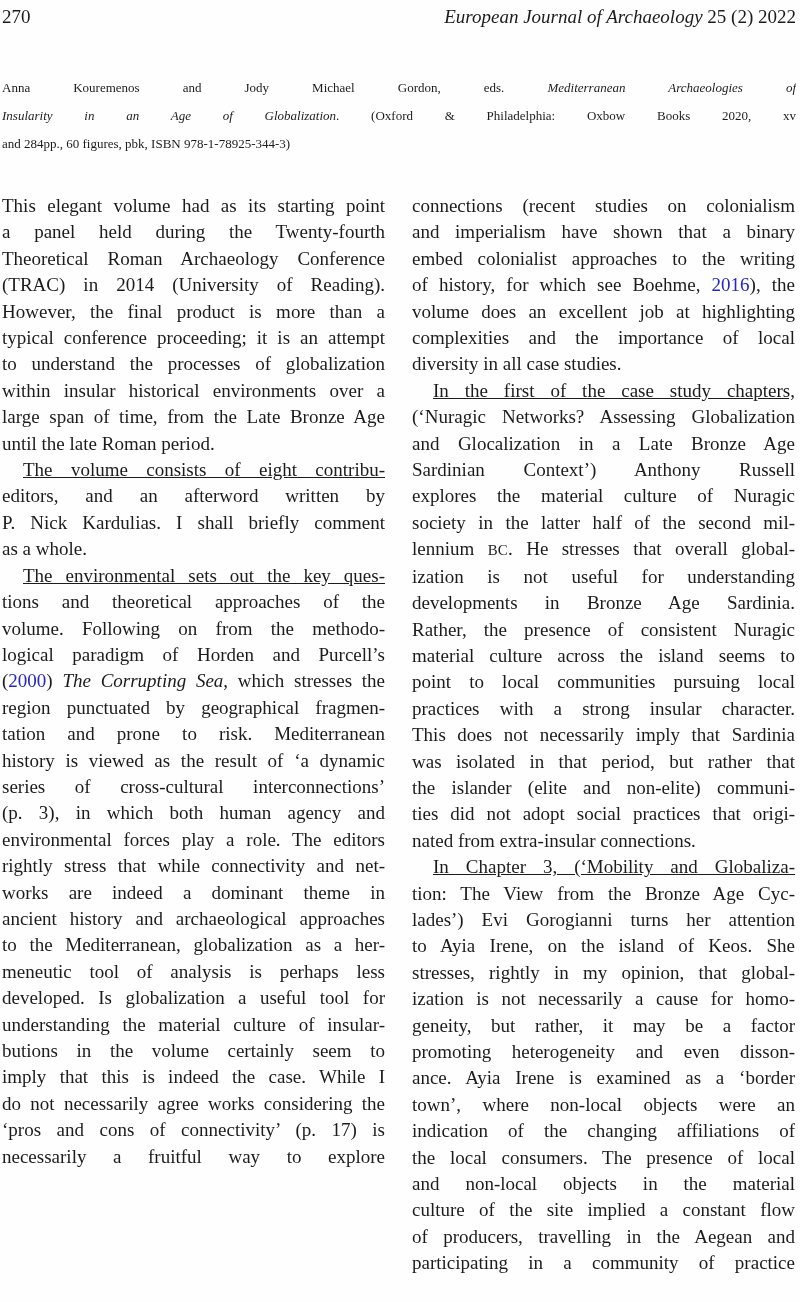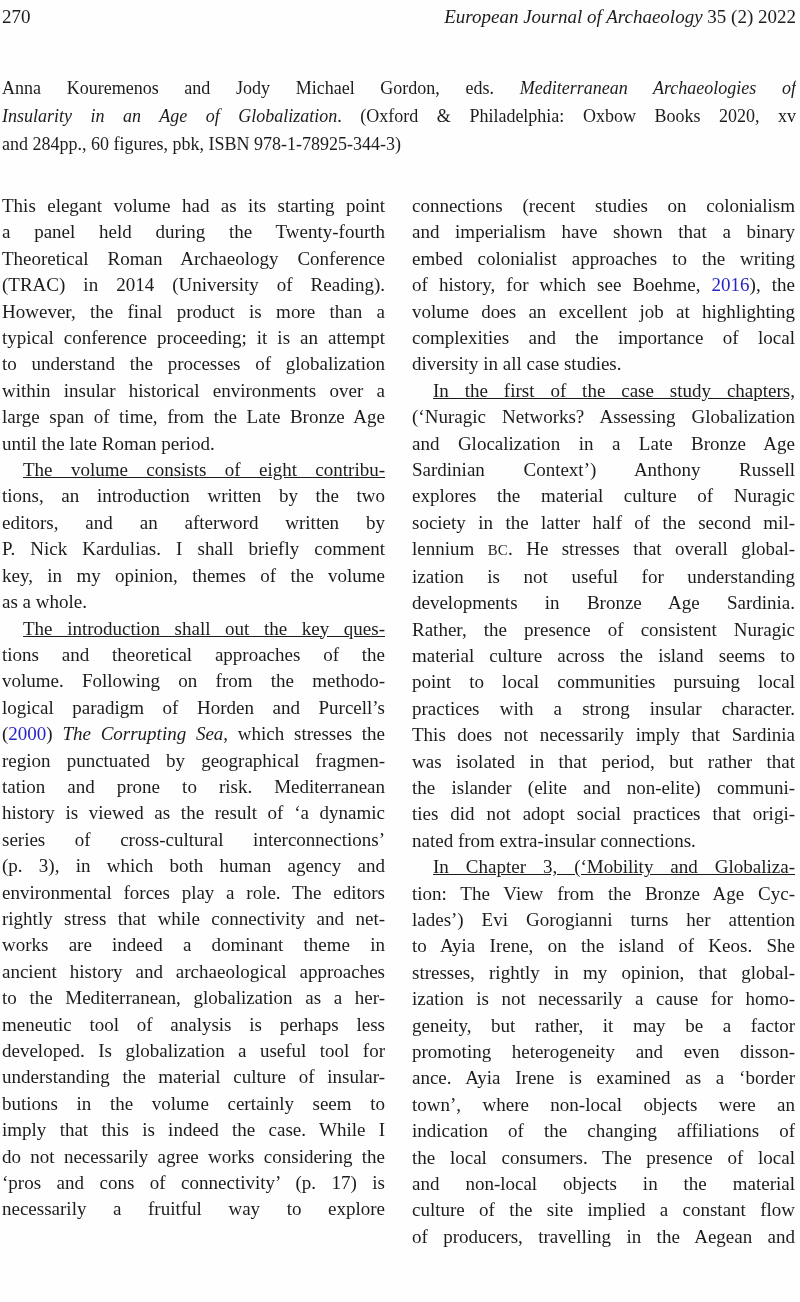--- a/index.html
+++ b/index.html
@@ -22,21 +22,21 @@
   .header {
     display: flex;
     justify-content: space-between;
     align-items: flex-start;
     padding-top: 6px;
     font-size: 19px;
     line-height: 22px;
   }
   .heading {
     margin-top: 46px;
-    font-size: 18px;
+    font-size: 13px;
     line-height: 28px;
   }
   .cols {
     margin-top: 35px;
     display: flex;
     gap: 27px;
   }
   .col {
     width: 383px;
     flex: 0 0 383px;
@@ -58,21 +58,21 @@
   .sc { font-size: 0.78em; letter-spacing: 0.02em; }
   a.cite { color: var(--link); text-decoration: none; cursor: pointer; }
 </style>
 </head>
 <body>
 
 <div class="page">
 
   <div class="header">
     <span class="pageno">270</span>
-    <span class="journal"><span class="i">European Journal of Archaeology</span><span class="n"> 35 (2) 2022</span></span>
+    <span class="journal"><span class="i">European Journal of Archaeology</span><span class="n"> 25 (2) 2022</span></span>
   </div>
 
   <div class="heading">
       <div class="jline"><span class="n">Anna Kouremenos and Jody Michael Gordon, eds. </span><span class="i">Mediterranean Archaeologies of</span></div>
       <div class="jline"><span class="i">Insularity in an Age of Globalization</span><span class="n">. (Oxford &amp; Philadelphia: Oxbow Books 2020, xv</span></div>
       <div class="jline last"><span class="n">and 284pp., 60 figures, pbk, ISBN 978-1-78925-344-3)</span></div>
     </div>
 
   <div class="cols">
     <div class="col">
@@ -80,26 +80,24 @@
         <div class="jline"><span class="n">a panel held during the Twenty-fourth</span></div>
         <div class="jline"><span class="n">Theoretical Roman Archaeology Conference</span></div>
         <div class="jline"><span class="n">(TRAC) in 2014 (University of Reading).</span></div>
         <div class="jline"><span class="n">However, the final product is more than a</span></div>
         <div class="jline"><span class="n">typical conference proceeding; it is an attempt</span></div>
         <div class="jline"><span class="n">to understand the processes of globalization</span></div>
         <div class="jline"><span class="n">within insular historical environments over a</span></div>
         <div class="jline"><span class="n">large span of time, from the Late Bronze Age</span></div>
         <div class="jline last"><span class="n">until the late Roman period.</span></div>
         <div class="jline indent"><span class="n">The volume consists of eight contribu-</span></div>
-        <div class="jline"><span class="n">tions, an introduction written by the two</span></div>
         <div class="jline"><span class="n">editors, and an afterword written by</span></div>
         <div class="jline"><span class="n">P. Nick Kardulias. I shall briefly comment</span></div>
-        <div class="jline"><span class="n">key, in my opinion, themes of the volume</span></div>
         <div class="jline last"><span class="n">as a whole.</span></div>
-        <div class="jline indent"><span class="n">The introduction shall out the key ques-</span></div>
+        <div class="jline indent"><span class="n">The environmental sets out the key ques-</span></div>
         <div class="jline"><span class="n">tions and theoretical approaches of the</span></div>
         <div class="jline"><span class="n">volume. Following on from the methodo-</span></div>
         <div class="jline"><span class="n">logical paradigm of Horden and Purcell’s</span></div>
         <div class="jline"><span class="n">(</span><a class="cite" href="#">2000</a><span class="n">) </span><span class="i">The Corrupting Sea</span><span class="n">, which stresses the</span></div>
         <div class="jline"><span class="n">region punctuated by geographical fragmen-</span></div>
         <div class="jline"><span class="n">tation and prone to risk. Mediterranean</span></div>
         <div class="jline"><span class="n">history is viewed as the result of ‘a dynamic</span></div>
         <div class="jline"><span class="n">series of cross-cultural interconnections’</span></div>
         <div class="jline"><span class="n">(p. 3), in which both human agency and</span></div>
         <div class="jline"><span class="n">environmental forces play a role. The editors</span></div>
@@ -150,16 +148,17 @@
         <div class="jline"><span class="n">ization is not necessarily a cause for homo-</span></div>
         <div class="jline"><span class="n">geneity, but rather, it may be a factor</span></div>
         <div class="jline"><span class="n">promoting heterogeneity and even disson-</span></div>
         <div class="jline"><span class="n">ance. Ayia Irene is examined as a ‘border</span></div>
         <div class="jline"><span class="n">town’, where non-local objects were an</span></div>
         <div class="jline"><span class="n">indication of the changing affiliations of</span></div>
         <div class="jline"><span class="n">the local consumers. The presence of local</span></div>
         <div class="jline"><span class="n">and non-local objects in the material</span></div>
         <div class="jline"><span class="n">culture of the site implied a constant flow</span></div>
         <div class="jline"><span class="n">of producers, travelling in the Aegean and</span></div>
+        <div class="jline"><span class="n">participating in a community of practice</span></div>
       </div>
   </div>
 
 </div>
 
 </body></html>

